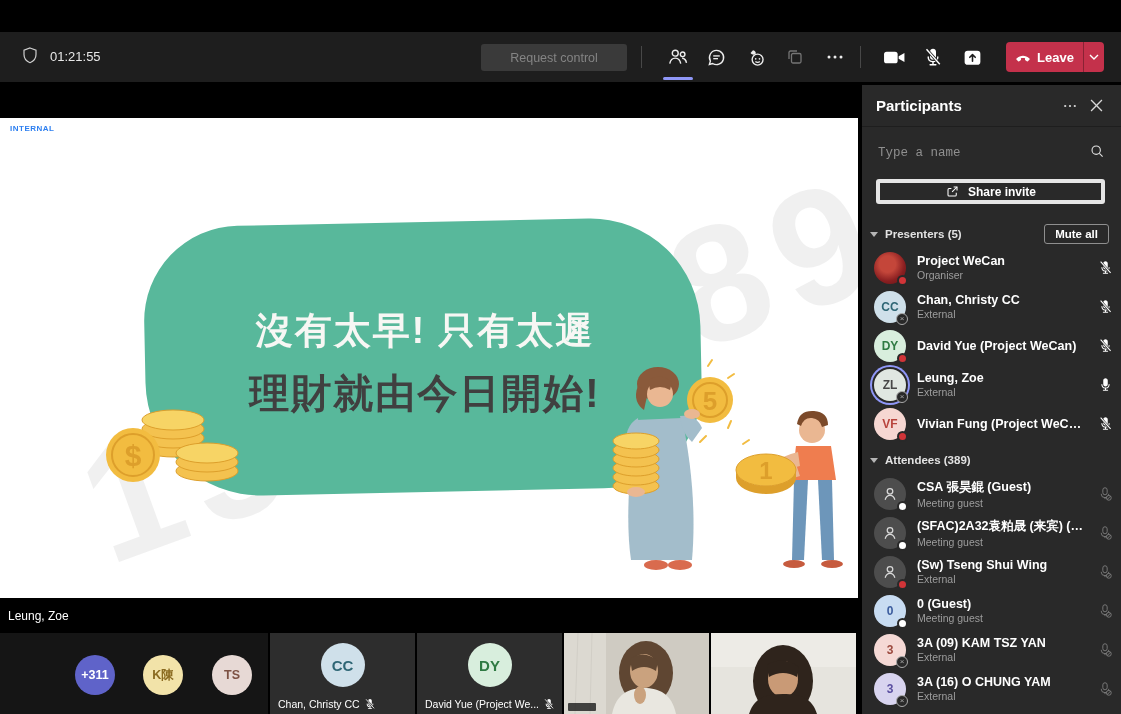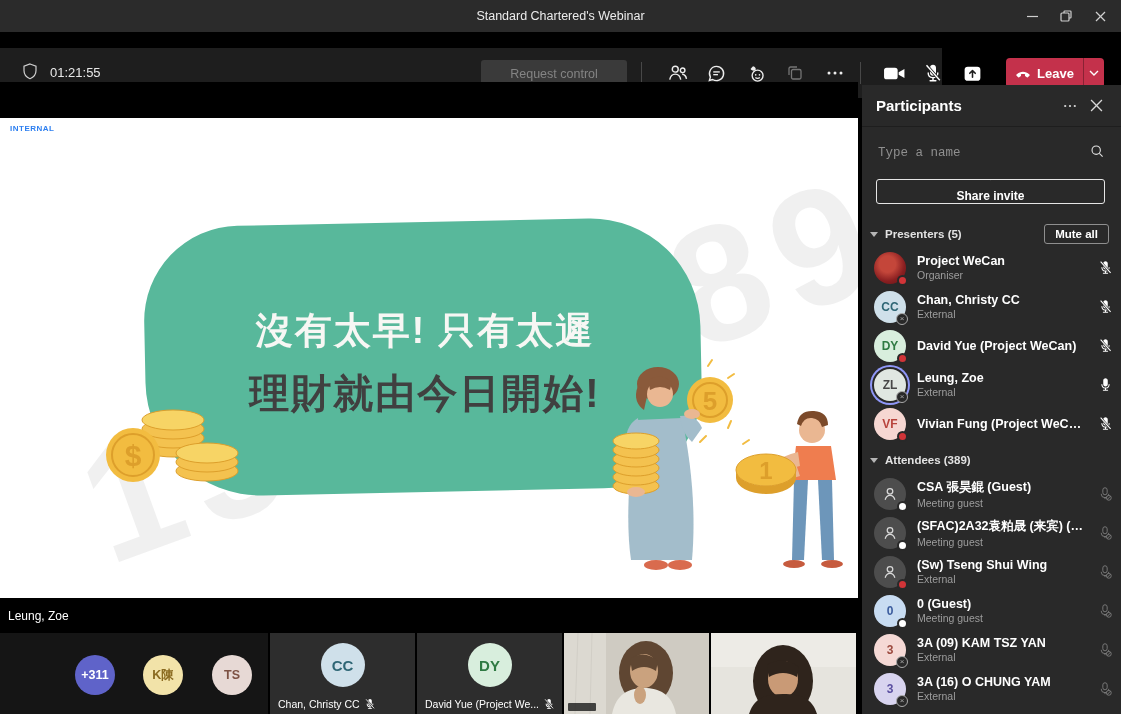--- a/index.html
+++ b/index.html
@@ -8,21 +8,21 @@
   #app { position:relative; width:1121px; height:714px; background:#000; overflow:hidden; }
 
   
   .titlebar { position:absolute; left:0; top:0; width:1121px; height:32px; background:#2b2b2b; }
   .win-title { position:absolute; left:0; right:0; top:0; height:32px; line-height:32px; text-align:center;
                font-size:12.5px; color:#ececec; }
   .win-controls { position:absolute; right:4px; top:0; height:32px; display:flex; }
   .win-btn { width:34px; height:32px; display:flex; align-items:center; justify-content:center; }
 
   
-  .toolbar { position:absolute; left:0; top:48px; width:942px; height:50px; background:#1e1e1e; }
+  .toolbar { position:absolute; left:0; top:32px; width:1121px; height:50px; background:#1e1e1e; }
   .shield { position:absolute; left:20px; top:14px; }
   .timer { position:absolute; left:50px; top:0; height:50px; line-height:50px; font-size:13px; color:#e8e8e8; }
   .req-btn { position:absolute; left:481px; top:12px; width:146px; height:27px; background:#3a3a3a; border:none;
              border-radius:3px; color:#848484; font-size:12.5px; font-family:inherit; }
   .tb-sep { position:absolute; top:14px; width:1px; height:22px; background:#484848; }
   .tb-btn { position:absolute; top:9px; width:32px; height:32px; display:flex; align-items:center; justify-content:center; }
   .tab-underline { position:absolute; left:663px; top:45px; width:30px; height:3px; border-radius:2px; background:#8f97f7; }
   .leave { position:absolute; left:1006px; top:10px; height:30px; width:98px; background:#c4314b; border-radius:4px;
            display:flex; align-items:stretch; color:#fff; }
   .leave-main { display:flex; align-items:center; gap:6px; padding:0 9px; font-size:13px; font-weight:700; }
@@ -60,22 +60,22 @@
 
   
   .panel { position:absolute; left:862px; top:85px; width:259px; height:629px; background:#292929; color:#fff; overflow:hidden; }
   .panel-hdr { height:42px; display:flex; align-items:center; padding:0 12px 0 14px; border-bottom:1px solid #1e1e1e; }
   .panel-title { flex:1; font-size:15px; font-weight:700; }
   .hdr-ic { width:26px; height:26px; display:flex; align-items:center; justify-content:center; }
   .search-row { display:flex; align-items:center; margin:16px 16px 0 16px; }
   .search-input { flex:1; background:transparent; border:none; outline:none; color:#fff; font-size:12.5px; font-family:Liberation Mono, monospace; }
   .search-input::placeholder { color:#8f8f8f; }
   .invite-btn { display:flex; align-items:center; justify-content:center; gap:8px; margin:16px 16px 0 14px; height:25px;
-                background:transparent; border:1px solid #e5e5e5; border-radius:3px; color:#fff; font-size:12px;
-                font-weight:700; font-family:inherit; width:229px;flex-direction:column; }
+                background:transparent; border:4px solid #e5e5e5; border-radius:3px; color:#fff; font-size:12px;
+                font-weight:700; font-family:inherit; width:229px; }
   .sec-hdr { display:flex; align-items:center; gap:7px; padding:0 12px 0 8px; height:22px; margin-top:19px;
              color:#e2e2e2; font-size:11.5px; font-weight:600; }
   .sec-hdr .chev { display:flex; }
   .muteall-btn { margin-left:auto; background:transparent; border:1px solid #8f8f8f; border-radius:3px; color:#fff;
                  font-size:11.5px; font-weight:700; padding:3px 10px; font-family:inherit; }
   .plist { margin-top:3px; }
   .p-row { display:flex; align-items:center; height:39px; padding:0 8px 0 12px; gap:11px; }
   .avatar { position:relative; flex:none; width:32px; height:32px; border-radius:50%; display:flex; align-items:center;
             justify-content:center; font-size:12px; font-weight:700; }
   .avatar.person { background:#4d4d4d; }
@@ -89,42 +89,20 @@
   .p-text { flex:1; min-width:0; }
   .p-name { font-size:12.5px; font-weight:600; color:#fff; white-space:nowrap; overflow:hidden; text-overflow:ellipsis; }
   .p-sub { font-size:10.5px; color:#9d9d9d; margin-top:1px; }
   .p-mic { flex:none; width:16px; display:flex; justify-content:center; }
 </style>
 </head>
 <body>
 
 <div id="app">
 
-  <div class="titlebar">
-    <div class="win-title">Standard Chartered's Webinar</div>
-    <div class="win-controls">
-      <span class="win-btn">
-        <svg width="11" height="11" viewBox="0 0 11 11">
-            <line x1="0" y1="5.5" x2="11" y2="5.5" stroke="#cfcfcf" stroke-width="1.2"></line>
-          </svg>
-      </span>
-      <span class="win-btn">
-        <svg width="12" height="12" viewBox="0 0 12 12" fill="none" stroke="#cfcfcf" stroke-width="1.2">
-            <rect x="1" y="3" width="8" height="8" rx="1"></rect>
-            <path d="M4 3V1.8A.8.8 0 0 1 4.8 1H10.2a.8.8 0 0 1 .8.8V7.2a.8.8 0 0 1-.8.8H9"></path>
-          </svg>
-      </span>
-      <span class="win-btn">
-        <svg width="11" height="11" viewBox="0 0 11 11" stroke="#cfcfcf" stroke-width="1.2">
-            <line x1="1" y1="1" x2="10" y2="10"></line>
-            <line x1="10" y1="1" x2="1" y2="10"></line>
-          </svg>
-      </span>
-    </div>
-  </div>
 
   <div class="toolbar">
     <span class="shield">
       <svg width="20" height="20" viewBox="0 0 20 20" fill="none" stroke="#cfcfcf" stroke-width="1.2">
           <path d="M10 2l6 2.2v4.4c0 4.2-2.6 6.9-6 8.1-3.4-1.2-6-3.9-6-8.1V4.2z"></path>
         </svg>
     </span>
     <span class="timer">01:21:55</span>
     <button class="req-btn">Request control</button>
 

